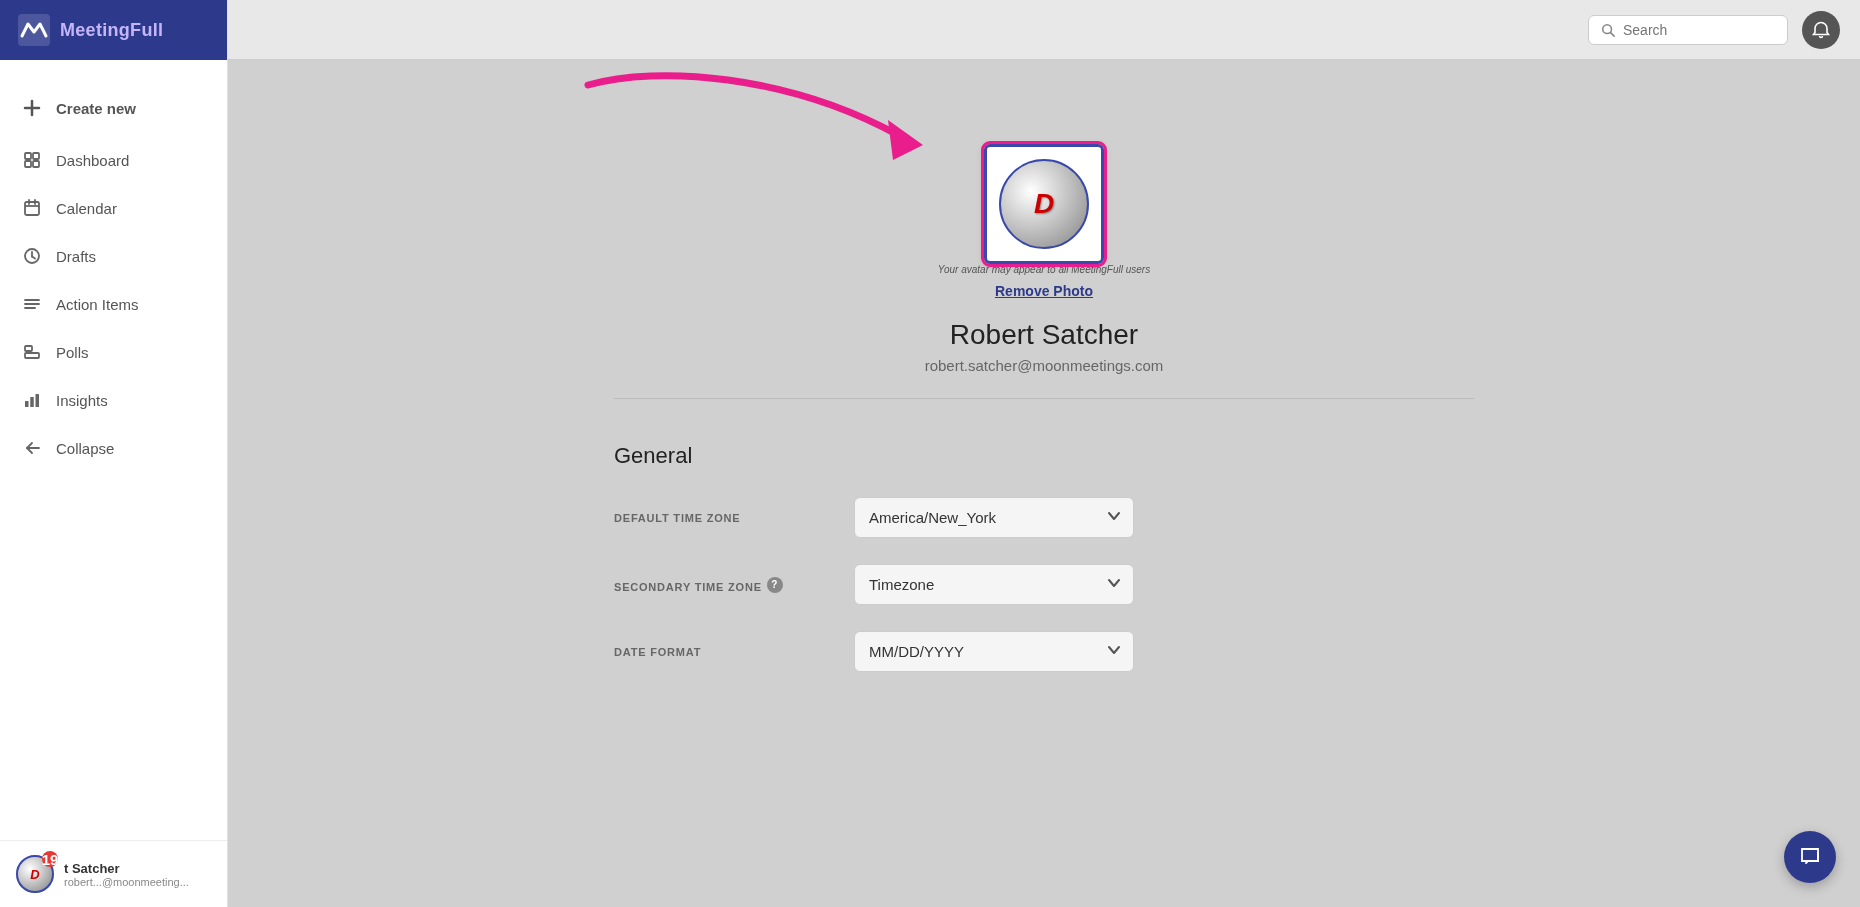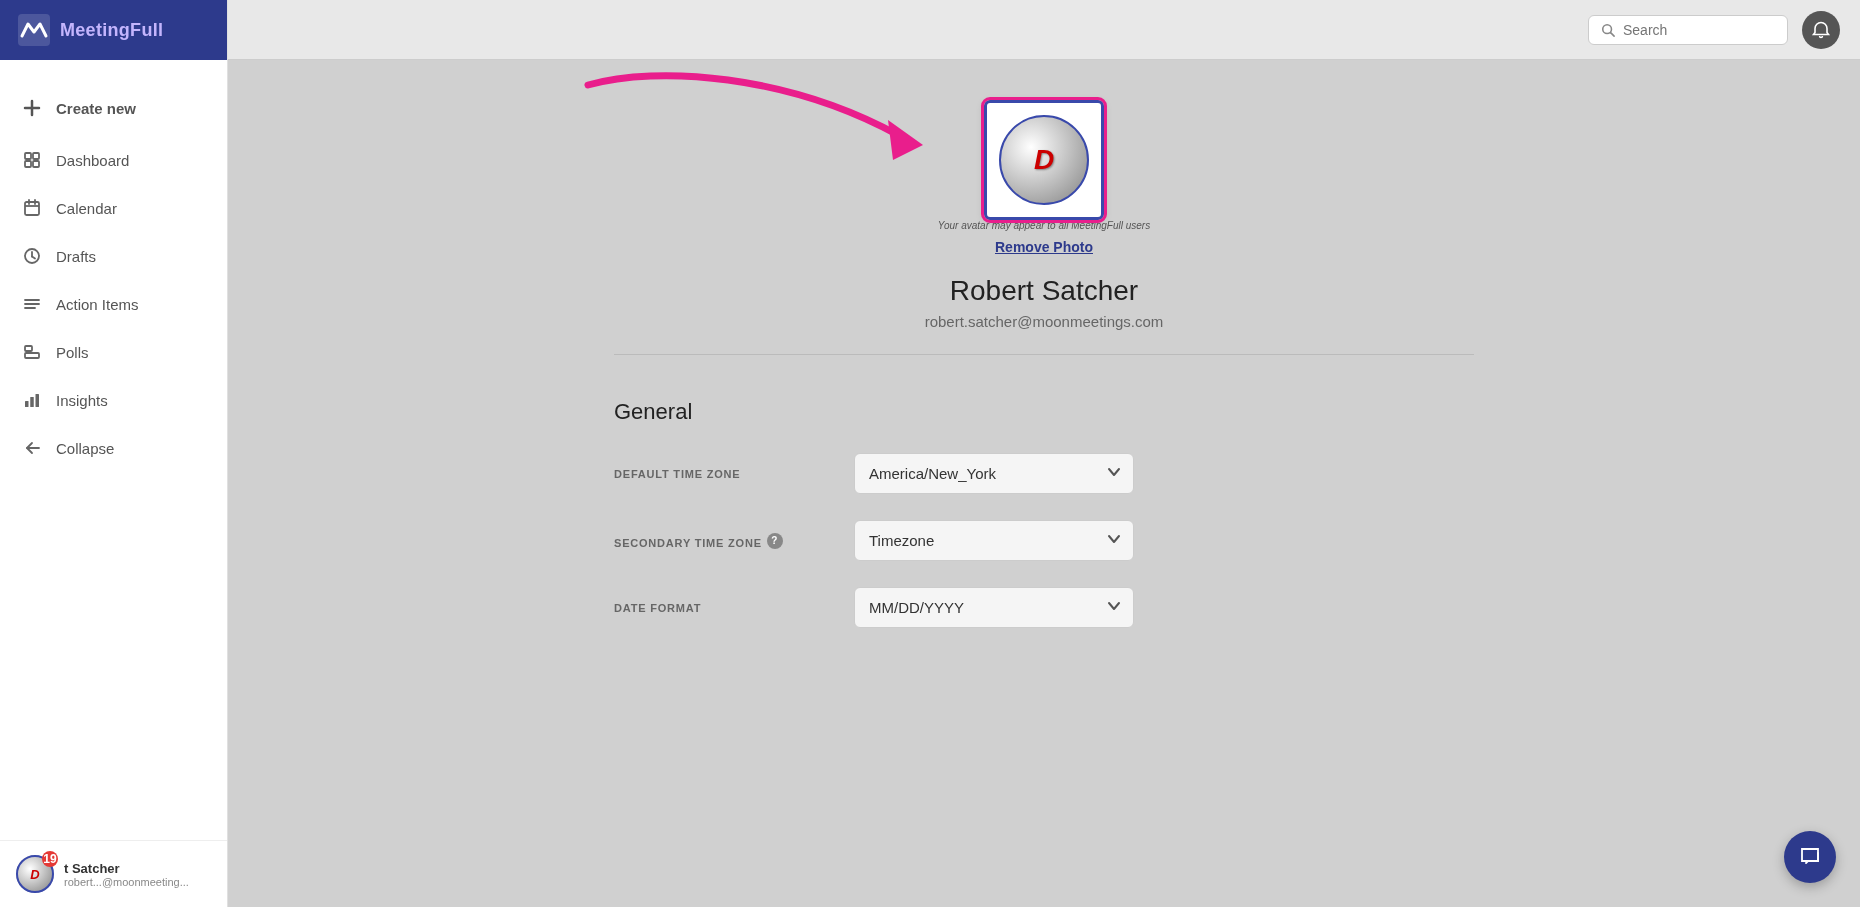--- a/index.html
+++ b/index.html
@@ -76,40 +76,41 @@
       background: #ccc;
       position: relative;
       flex-shrink: 0;
     }
     .footer-badge {
       position: absolute;
       top: -4px;
       right: -4px;
       background: #e53935;
       color: #fff;
-      font-size: 12px;
+      font-size: 15px;
       font-weight: 700;
       border-radius: 50%;
       width: 16px;
       height: 16px;
       display: flex;
       align-items: center;
       justify-content: center;
     }
     .footer-info { flex: 1; min-width: 0; }
     .footer-name { font-size: 13px; font-weight: 600; color: #333; white-space: nowrap; overflow: hidden; text-overflow: ellipsis; }
     .footer-email { font-size: 11px; color: #888; white-space: nowrap; overflow: hidden; text-overflow: ellipsis; }
 
     
     .main {
       flex: 1;
       display: flex;
       flex-direction: column;
       background: #d0d0d0;
       position: relative;
+      gap: 44px;
     }
     .topbar {
       height: 60px;
       background: #e8e8e8;
       display: flex;
       align-items: center;
       justify-content: flex-end;
       padding: 0 20px;
       gap: 14px;
       border-bottom: 1px solid #ccc;

